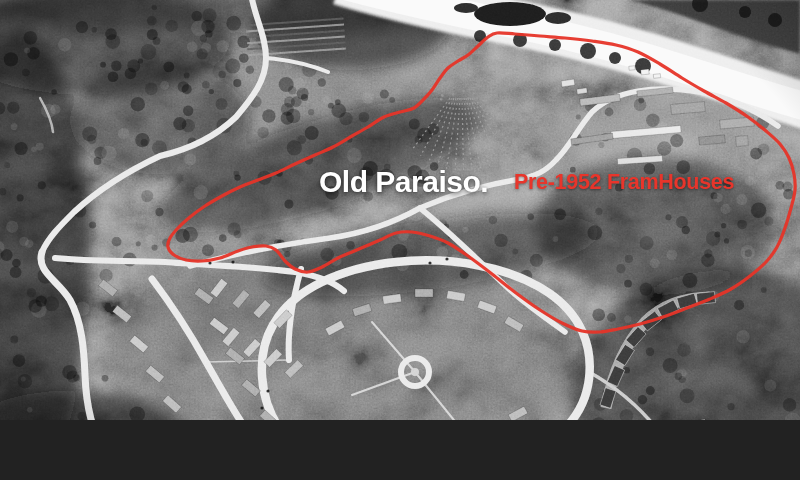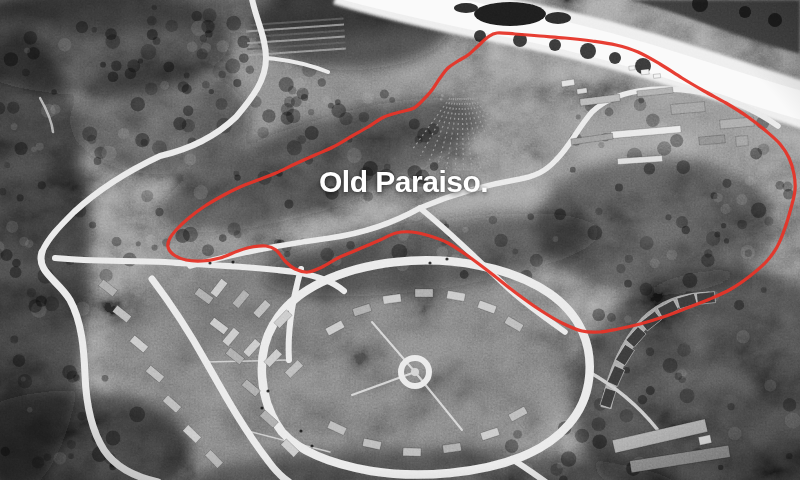--- a/index.html
+++ b/index.html
@@ -1,17 +1,17 @@
 <!DOCTYPE html>
 <html><head>
 <meta charset="utf-8">
 <style>
   html,body{margin:0;padding:0;background:#222;}
   .stage{
-    position:relative;width:800px;height:480px;overflow:hidden;
+    position:relative;width:800px;height:420px;overflow:hidden;
     background:#4f4f4f;font-family:"Liberation Sans",sans-serif;
   }
   .stage svg{position:absolute;inset:0;display:block;}
   .photo-label{
     position:absolute;white-space:nowrap;font-weight:bold;line-height:1;
     transform-origin:left top;
   }
   .label-site{
     left:319px;top:167px;font-size:30px;letter-spacing:-0.5px;
     text-shadow:0 2px 5px rgba(0,0,0,.55), 0 0 2px rgba(0,0,0,.35);
@@ -570,13 +570,14 @@
         <circle cx="233" cy="262" r="1.6" fill="#1a1a1a" opacity="0.9"></circle>
       </g>
 
     <rect x="0" y="0" width="800" height="480" filter="url(#grain)" opacity="0.3" style="mix-blend-mode:overlay"></rect>
     <rect x="0" y="0" width="800" height="480" fill="url(#vg)"></rect>
 
     <path id="red-outline" fill="none" stroke-linejoin="round" stroke-linecap="round" opacity="0.95" d="M168,247C167.3,244.2 168.3,241.2 170,238C171.7,234.8 174.7,231.5 178,228C181.3,224.5 185.5,220.7 190,217C194.5,213.3 199.7,209.5 205,206C210.3,202.5 216.2,199.2 222,196C227.8,192.8 234.0,189.7 240,187C246.0,184.3 252.0,182.3 258,180C264.0,177.7 269.8,175.7 276,173C282.2,170.3 288.5,167.0 295,164C301.5,161.0 308.7,157.8 315,155C321.3,152.2 326.8,150.2 333,147C339.2,143.8 346.2,139.3 352,136C357.8,132.7 362.7,130.2 368,127C373.3,123.8 378.7,119.5 384,117C389.3,114.5 395.0,113.5 400,112C405.0,110.5 410.0,110.2 414,108C418.0,105.8 421.0,102.0 424,99C427.0,96.0 429.3,93.5 432,90C434.7,86.5 437.3,81.7 440,78C442.7,74.3 445.0,70.8 448,68C451.0,65.2 454.7,63.2 458,61C461.3,58.8 464.7,57.5 468,55C471.3,52.5 474.7,49.0 478,46C481.3,43.0 484.8,39.2 488,37C491.2,34.8 492.5,33.5 497,33C501.5,32.5 507.8,33.5 515,34C522.2,34.5 531.7,35.3 540,36C548.3,36.7 556.3,37.2 565,38C573.7,38.8 583.5,39.8 592,41C600.5,42.2 608.3,43.2 616,45C623.7,46.8 630.7,48.8 638,52C645.3,55.2 652.7,59.7 660,64C667.3,68.3 674.7,73.5 682,78C689.3,82.5 696.7,86.8 704,91C711.3,95.2 718.7,98.7 726,103C733.3,107.3 741.3,112.3 748,117C754.7,121.7 760.7,126.5 766,131C771.3,135.5 776.2,139.5 780,144C783.8,148.5 786.7,153.0 789,158C791.3,163.0 793.0,168.7 794,174C795.0,179.3 795.5,184.3 795,190C794.5,195.7 792.7,201.7 791,208C789.3,214.3 787.3,221.5 785,228C782.7,234.5 780.2,241.3 777,247C773.8,252.7 770.5,257.2 766,262C761.5,266.8 755.8,271.5 750,276C744.2,280.5 737.7,285.2 731,289C724.3,292.8 717.3,295.8 710,299C702.7,302.2 694.8,305.0 687,308C679.2,311.0 670.8,314.3 663,317C655.2,319.7 647.5,322.0 640,324C632.5,326.0 624.7,327.7 618,329C611.3,330.3 606.0,331.7 600,332C594.0,332.3 588.3,332.5 582,331C575.7,329.5 569.0,326.5 562,323C555.0,319.5 547.7,315.0 540,310C532.3,305.0 524.0,299.0 516,293C508.0,287.0 500.0,280.2 492,274C484.0,267.8 475.3,261.2 468,256C460.7,250.8 454.3,246.3 448,243C441.7,239.7 436.0,237.8 430,236C424.0,234.2 417.7,232.5 412,232C406.3,231.5 401.3,231.7 396,233C390.7,234.3 385.0,237.8 380,240C375.0,242.2 370.7,244.0 366,246C361.3,248.0 356.7,250.0 352,252C347.3,254.0 343.0,255.5 338,258C333.0,260.5 327.0,264.7 322,267C317.0,269.3 312.5,271.7 308,272C303.5,272.3 298.8,270.8 295,269C291.2,267.2 288.2,264.2 285,261C281.8,257.8 279.2,252.5 276,250C272.8,247.5 270.0,246.5 266,246C262.0,245.5 256.7,246.2 252,247C247.3,247.8 243.3,249.2 238,251C232.7,252.8 226.0,256.3 220,258C214.0,259.7 207.7,260.7 202,261C196.3,261.3 190.7,261.0 186,260C181.3,259.0 177.0,257.2 174,255C171.0,252.8 168.7,249.8 168,247Z" stroke="#e63428" stroke-width="3.2"></path>
   </svg>
 
   <div class="photo-label label-site" style="color: rgb(255, 255, 255);">Old Paraiso.</div>
+  <div class="photo-label label-era" style="color: rgb(232, 53, 43);">Pre-1952 FramHouses</div>
 </div>
 
 </body></html>

